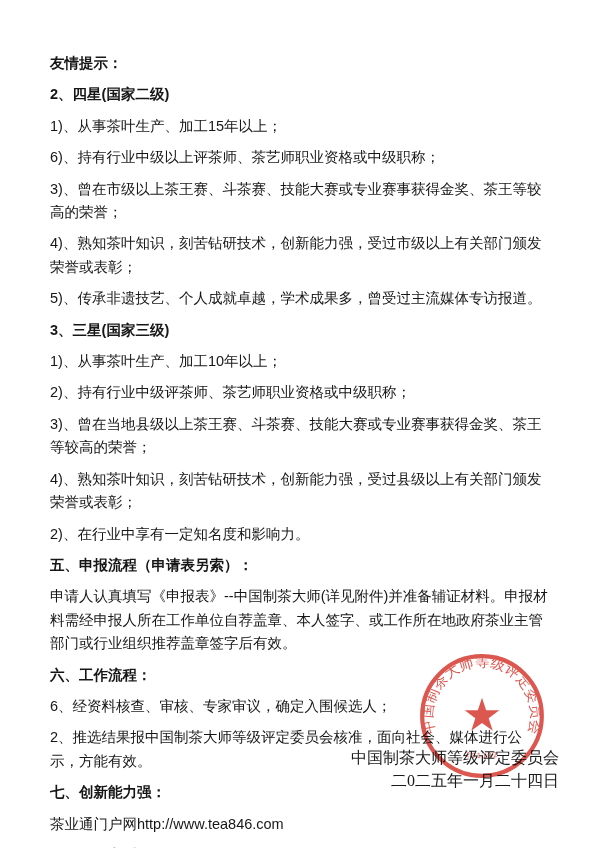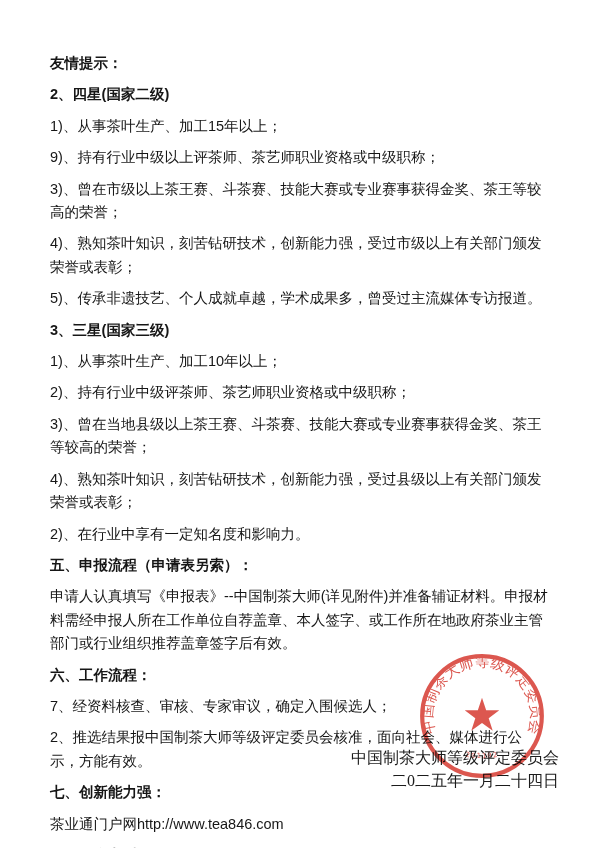--- a/index.html
+++ b/index.html
@@ -67,34 +67,34 @@
 </style>
 </head>
 <body>
 
 <div class="page">
 
   <div class="content" id="paragraphs">
       <p class="line bold">友情提示：</p>
       <p class="line bold">2、四星(国家二级)</p>
       <p class="line">1)、从事茶叶生产、加工15年以上；</p>
-      <p class="line">9)、持有行业中级以上评茶师、茶艺师职业资格或中级职称；</p>
+      <p class="line">6)、持有行业中级以上评茶师、茶艺师职业资格或中级职称；</p>
       <p class="line">3)、曾在市级以上茶王赛、斗茶赛、技能大赛或专业赛事获得金奖、茶王等较高的荣誉；</p>
       <p class="line">4)、熟知茶叶知识，刻苦钻研技术，创新能力强，受过市级以上有关部门颁发荣誉或表彰；</p>
       <p class="line">5)、传承非遗技艺、个人成就卓越，学术成果多，曾受过主流媒体专访报道。</p>
       <p class="line bold">3、三星(国家三级)</p>
       <p class="line">1)、从事茶叶生产、加工10年以上；</p>
       <p class="line">2)、持有行业中级评茶师、茶艺师职业资格或中级职称；</p>
       <p class="line">3)、曾在当地县级以上茶王赛、斗茶赛、技能大赛或专业赛事获得金奖、茶王等较高的荣誉；</p>
       <p class="line">4)、熟知茶叶知识，刻苦钻研技术，创新能力强，受过县级以上有关部门颁发荣誉或表彰；</p>
       <p class="line">2)、在行业中享有一定知名度和影响力。</p>
       <p class="line bold">五、申报流程（申请表另索）：</p>
       <p class="line">申请人认真填写《申报表》--中国制茶大师(详见附件)并准备辅证材料。申报材料需经申报人所在工作单位自荐盖章、本人签字、或工作所在地政府茶业主管部门或行业组织推荐盖章签字后有效。</p>
       <p class="line bold">六、工作流程：</p>
-      <p class="line">7、经资料核查、审核、专家审议，确定入围候选人；</p>
+      <p class="line">6、经资料核查、审核、专家审议，确定入围候选人；</p>
       <p class="line">2、推选结果报中国制茶大师等级评定委员会核准，面向社会、媒体进行公示，方能有效。</p>
       <p class="line bold">七、创新能力强：</p>
       <p class="line">茶业通门户网http://www.tea846.com</p>
       <p class="line bold">八、咨询电话：</p>
     </div>
 
   <div class="signature">
     <div>中国制茶大师等级评定委员会</div>
     <div>二0二五年一月二十四日</div>
   </div>

